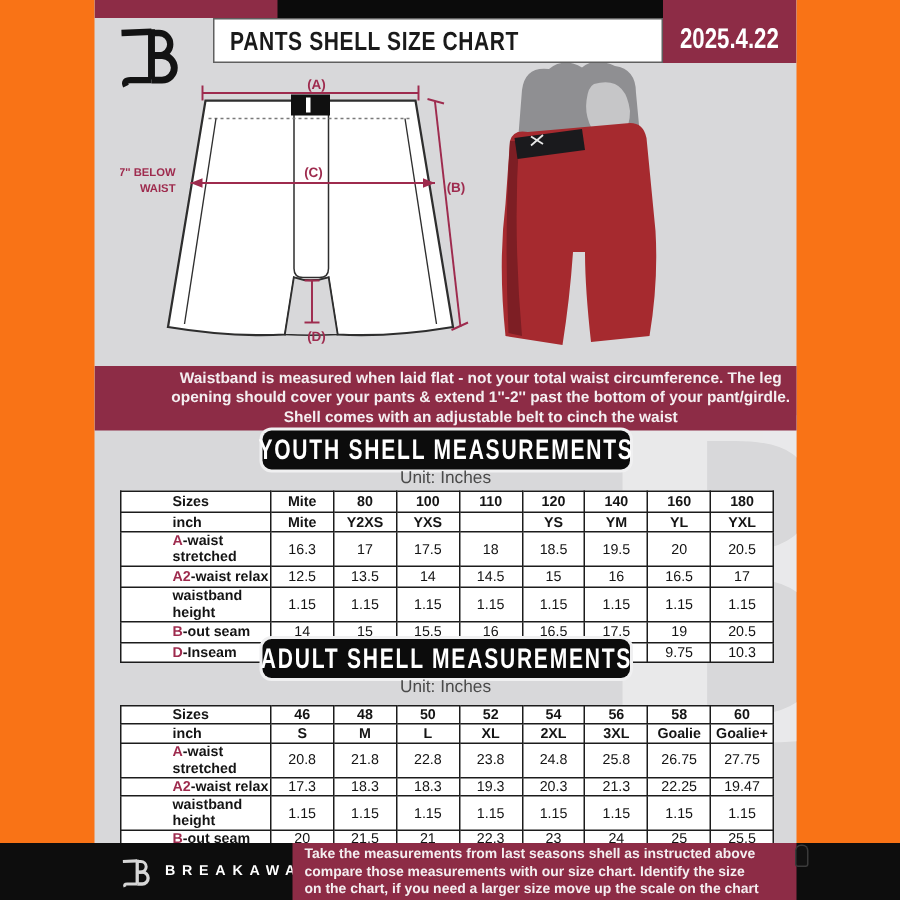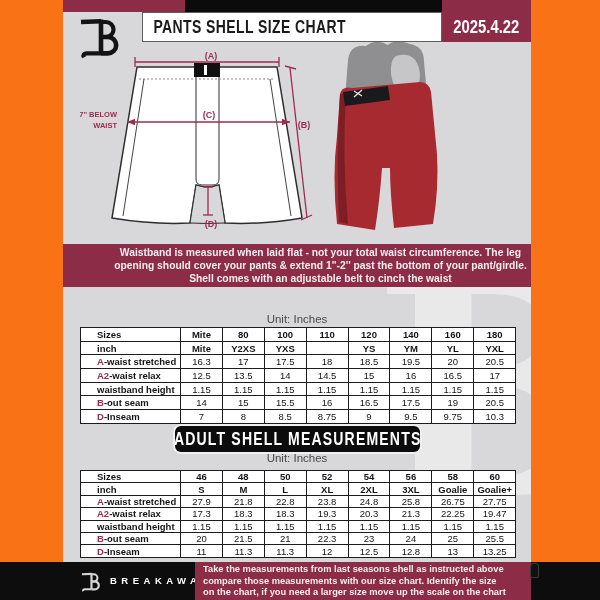--- a/index.html
+++ b/index.html
@@ -31,21 +31,21 @@
   .sec-header span{color:#fff;font-weight:bold;font-size:18px;letter-spacing:1.5px;white-space:nowrap;
                    display:inline-block;transform:scale(.78,1.05);transform-origin:center;}
   .yheader{top:287px;} .aheader{top:426px;}
   .unit{position:absolute;left:0;width:468px;text-align:center;font-size:11.5px;color:#4a4a4a;z-index:3;}
   .yunit{top:313px;} .aunit{top:452px;}
   table{border-collapse:collapse;table-layout:fixed;background:#fff;position:absolute;left:17px;z-index:2;
         width:435px;}
   .ytable{top:327px;} .atable{top:470px;}
   td{border:1px solid #1c1c1c;text-align:center;font-size:9.5px;color:#141414;background:#fff;padding:0;}
   .ytable td{height:12.7px;} .atable td{height:11.4px;}
-  td.lbl{text-align:left;padding-left:16px;font-weight:bold;}
+  td.lbl{text-align:left;padding-left:34px;font-weight:bold;}
   col.c-lbl{width:100px;} col.c-val{width:41.9px;}
   .pfx{color:#9e2b4e;}
   .hd{font-weight:bold;}
   .footer{position:absolute;left:0;top:562px;width:600px;height:38px;background:#0d0d0d;z-index:5;}
   .f-logo{position:absolute;left:80px;top:6px;}
   .f-brand{position:absolute;left:110px;top:13px;font-size:9.5px;font-weight:bold;color:#fff;
            letter-spacing:4.5px;white-space:nowrap;}
   .f-note{position:absolute;left:195px;top:0;width:336px;height:56px;background:#8d2c46;box-sizing:border-box;
           padding:2px 0 0 8px;}
   .f-note div{font-size:9.3px;font-weight:bold;color:#f4eef0;line-height:11.6px;white-space:nowrap;}
@@ -137,20 +137,23 @@
       </g>
     </svg>
 
 
     <div class="notice">
       <div>Waistband is measured when laid flat - not your total waist circumference. The leg</div>
       <div>opening should cover your pants &amp; extend 1''-2'' past the bottom of your pant/girdle.</div>
       <div>Shell comes with an adjustable belt to cinch the waist</div>
     </div>
 
+    <div class="sec-header yheader">
+      <span>YOUTH SHELL MEASUREMENTS</span>
+    </div>
     <div class="unit yunit">Unit: Inches</div>
     <table class="ytable">
       <colgroup>
           <col class="c-lbl">
           <col class="c-val">
           <col class="c-val">
           <col class="c-val">
           <col class="c-val">
           <col class="c-val">
           <col class="c-val">
@@ -272,21 +275,21 @@
             <td class="hd">M</td>
             <td class="hd">L</td>
             <td class="hd">XL</td>
             <td class="hd">2XL</td>
             <td class="hd">3XL</td>
             <td class="hd">Goalie</td>
             <td class="hd">Goalie+</td>
           </tr>
           <tr>
             <td class="lbl"><span class="pfx">A</span>-waist stretched</td>
-            <td>27.9</td>
+            <td>20.8</td>
             <td>21.8</td>
             <td>22.8</td>
             <td>23.8</td>
             <td>24.8</td>
             <td>25.8</td>
             <td>26.75</td>
             <td>27.75</td>
           </tr>
           <tr>
             <td class="lbl"><span class="pfx">A2</span>-waist relax</td>

